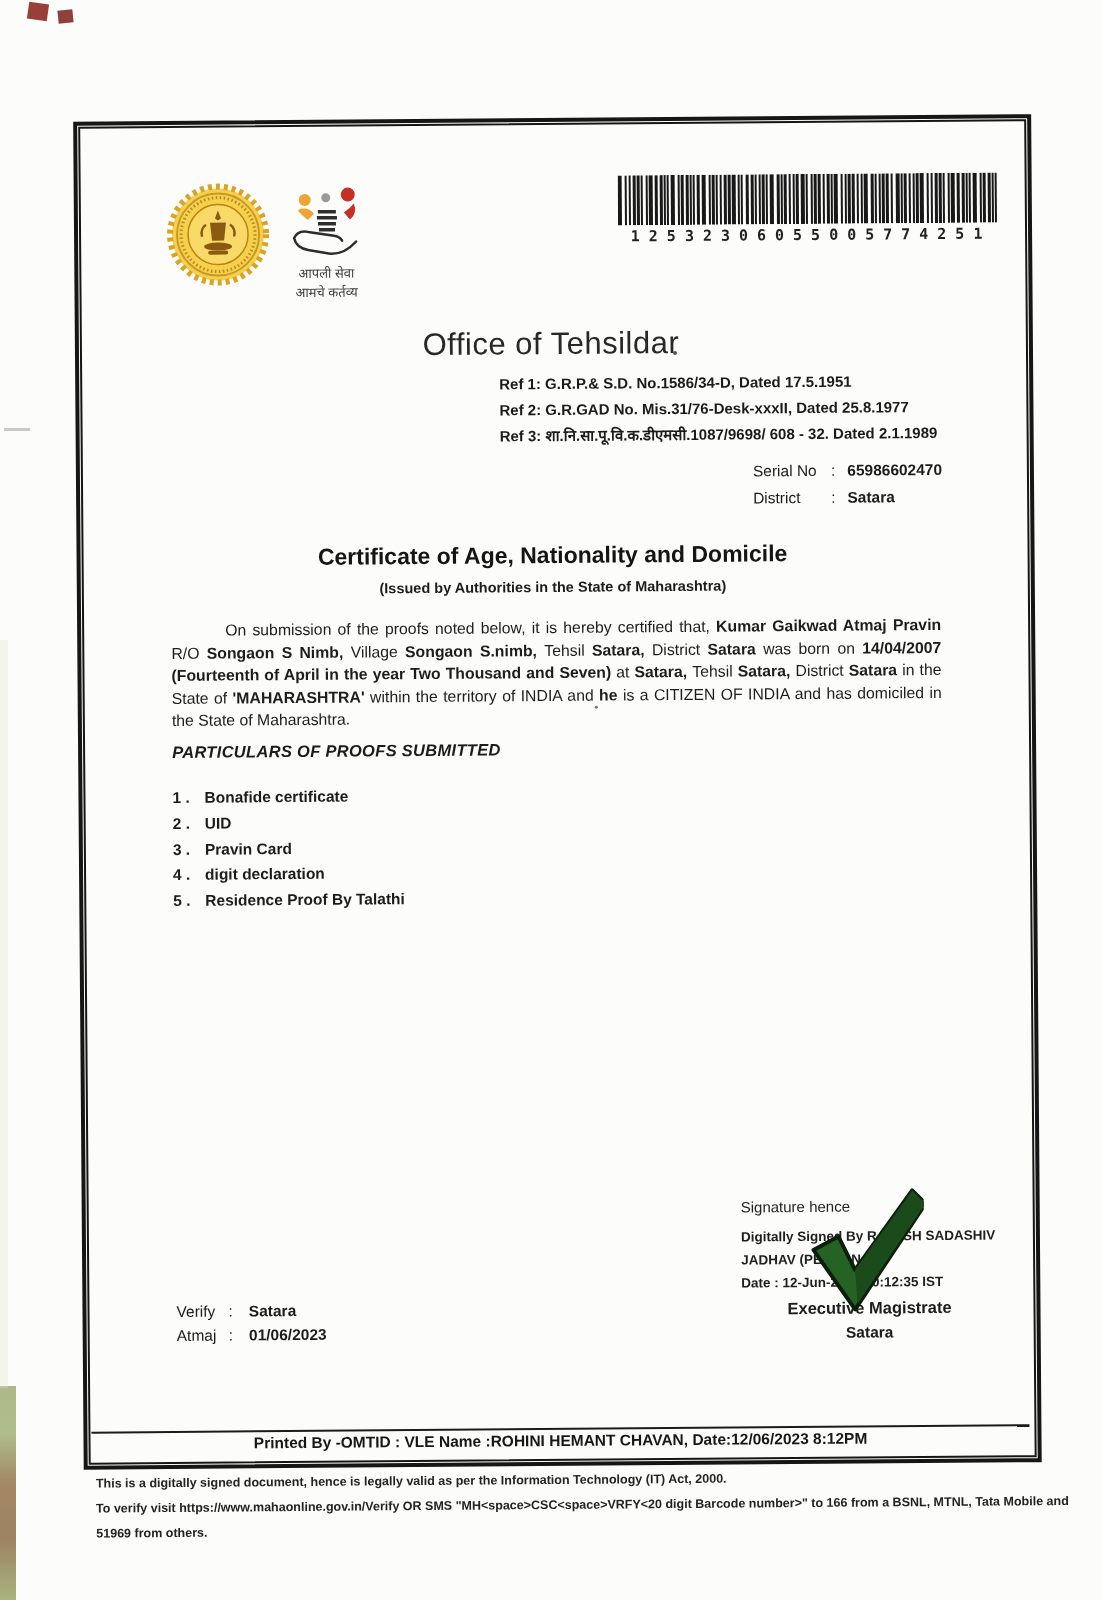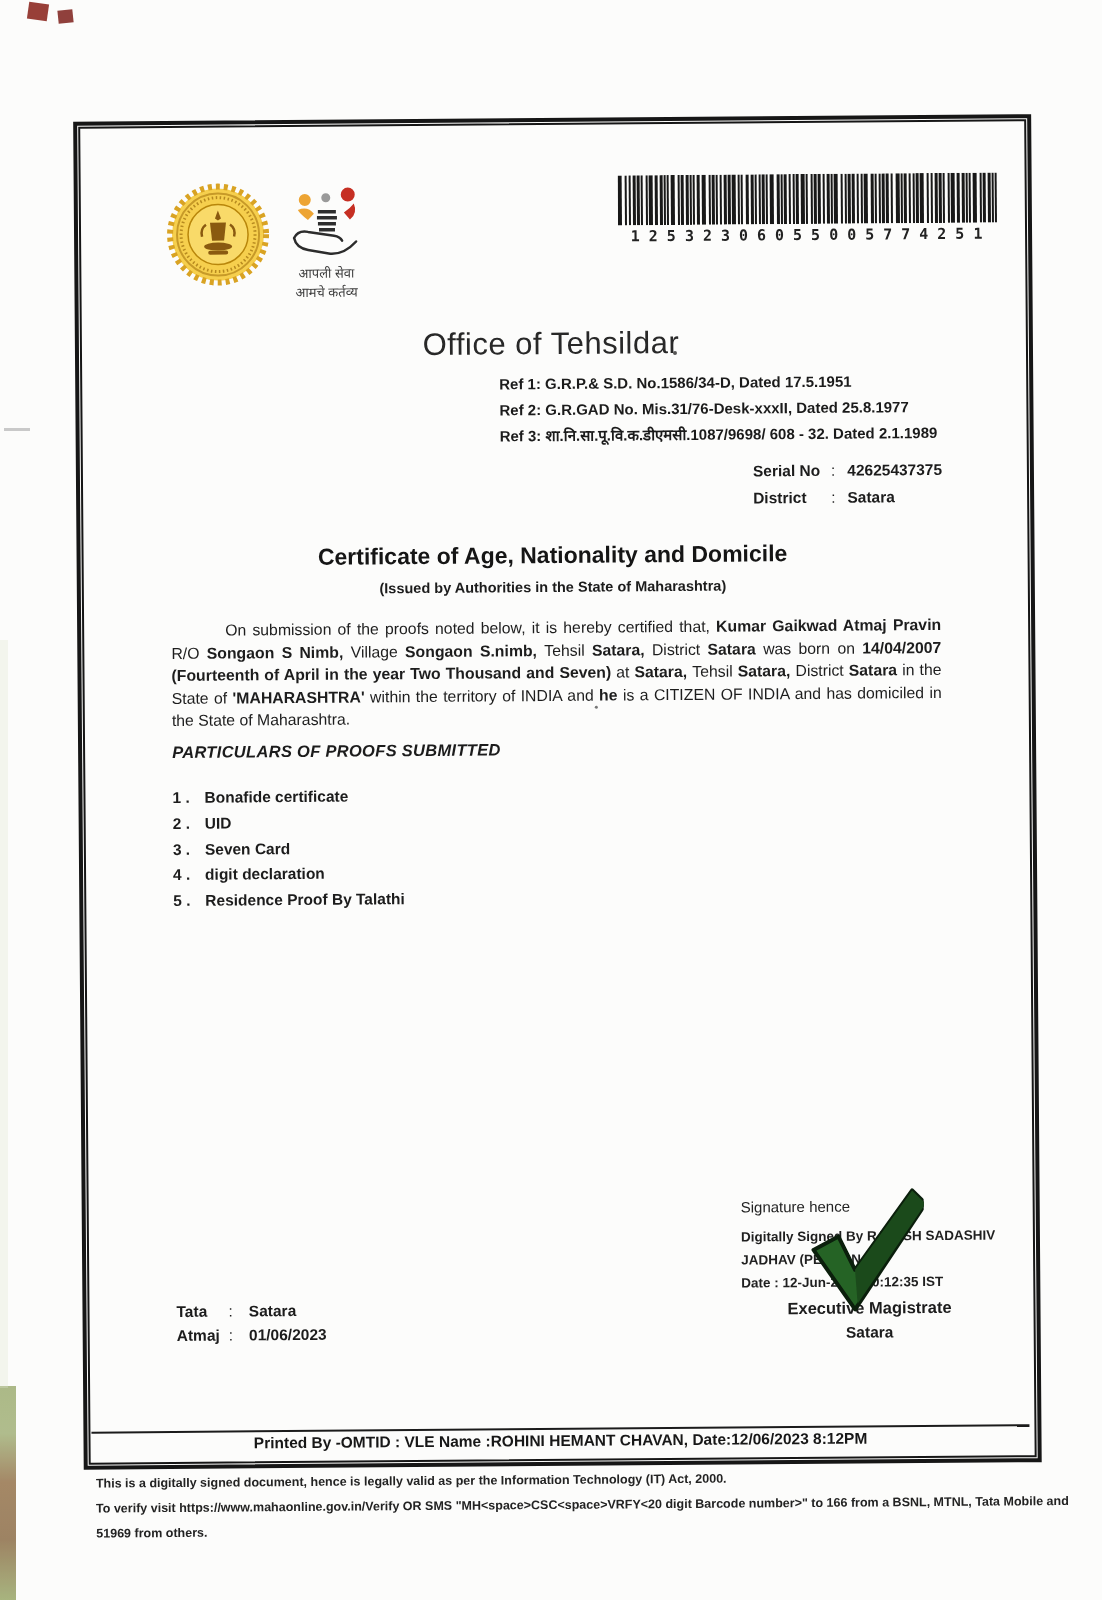--- a/index.html
+++ b/index.html
@@ -17,21 +17,21 @@
   .barcode{left:622px;top:176px;width:386px;height:50px;overflow:hidden;white-space:nowrap;}
   .barcode i{display:inline-block;height:50px;background:#181818;vertical-align:top;}
   .barcode-digits{left:622px;top:228px;width:386px;text-align:center;
         font-family:"DejaVu Sans Mono",monospace;font-size:15px;font-weight:700;
         letter-spacing:9px;color:#222;}
   .office-title{left:84px;top:326px;width:940px;text-align:center;font-size:31px;font-weight:400;
         letter-spacing:.5px;color:#282828;}
   .refs{left:502px;top:371px;}
   .ref-line{font-size:15px;font-weight:700;line-height:26px;color:#1b1b1b;white-space:nowrap;}
   .kv-row{white-space:nowrap;font-size:15.5px;}
-  .kv-label{display:inline-block;font-weight:700;}
+  .kv-label{display:inline-block;font-weight:400;}
   .kv-sep{display:inline-block;font-weight:500;}
   .kv-val{display:inline-block;font-weight:700;}
   .serial-row{left:755px;top:464px;}
   .serial-row .kv-label{width:78px;}
   .serial-row .kv-val{margin-left:12px;}
   .district-row{left:755px;top:491px;}
   .district-row .kv-label{width:78px;}
   .district-row .kv-val{margin-left:12px;}
   
   .cert-title{left:84px;top:542px;width:940px;text-align:center;font-size:23px;font-weight:700;color:#151515;}
@@ -127,56 +127,56 @@
     <div class="abs office-title">Office of Tehsildar</div>
     <div class="abs speck-dot" style="left:676px;top:352px;"></div>
 
     <div class="abs refs">
         <div class="ref-line">Ref 1: G.R.P.&amp; S.D. No.1586/34-D, Dated 17.5.1951</div>
         <div class="ref-line">Ref 2: G.R.GAD No. Mis.31/76-Desk-xxxII, Dated 25.8.1977</div>
         <div class="ref-line">Ref 3: शा.नि.सा.पू.वि.क.डीएमसी.1087/9698/ 608 - 32. Dated 2.1.1989</div>
       </div>
 
     <div class="abs kv-row serial-row">
-      <span class="kv-label">Serial No</span><span class="kv-sep">:</span><span class="kv-val">42625437375</span>
+      <span class="kv-label">Serial No</span><span class="kv-sep">:</span><span class="kv-val">65986602470</span>
     </div>
     <div class="abs kv-row district-row">
       <span class="kv-label">District</span><span class="kv-sep">:</span><span class="kv-val">Satara</span>
     </div>
 
     <div class="abs cert-title">Certificate of Age, Nationality and Domicile</div>
     <div class="abs cert-subtitle">(Issued by Authorities in the State of Maharashtra)</div>
 
     <div class="abs cert-body"><span>On submission of the proofs noted below, it is hereby certified that, </span> <span class="bseg">Kumar Gaikwad Atmaj Pravin </span> <span>R/O </span> <span class="bseg">Songaon S Nimb, </span> <span>Village </span> <span class="bseg">Songaon S.nimb, </span> <span>Tehsil </span> <span class="bseg">Satara, </span> <span>District </span> <span class="bseg">Satara </span> <span>was born on </span> <span class="bseg">14/04/2007 </span> <span class="bseg">(Fourteenth of April in the year Two Thousand and Seven) </span> <span>at </span> <span class="bseg">Satara, </span> <span>Tehsil </span> <span class="bseg">Satara, </span> <span>District </span> <span class="bseg">Satara </span> <span>in the State of </span> <span class="bseg">'MAHARASHTRA' </span> <span>within the territory of INDIA and </span> <span class="bseg">he </span> <span>is a CITIZEN OF INDIA and has domiciled in the State of Maharashtra.</span> </div>
     <div class="abs speck-dot" style="left:595px;top:706px;width:3px;height:3px;background:#777;"></div>
 
     <div class="abs particulars">PARTICULARS OF PROOFS SUBMITTED</div>
     <div class="abs proof-list">
         <div class="proof-row"><span class="proof-num">1 .</span><span class="proof-label">Bonafide certificate</span></div>
         <div class="proof-row"><span class="proof-num">2 .</span><span class="proof-label">UID</span></div>
-        <div class="proof-row"><span class="proof-num">3 .</span><span class="proof-label">Seven Card</span></div>
+        <div class="proof-row"><span class="proof-num">3 .</span><span class="proof-label">Pravin Card</span></div>
         <div class="proof-row"><span class="proof-num">4 .</span><span class="proof-label">digit declaration</span></div>
         <div class="proof-row"><span class="proof-num">5 .</span><span class="proof-label">Residence Proof By Talathi</span></div>
       </div>
 
     <div class="abs sig-valid">Signature hence</div>
     <div class="abs sig-line sig-l1">Digitally Signed By RAJESH SADASHIV</div>
     <div class="abs sig-line sig-l2">JADHAV  (PERSONAL)</div>
     <div class="abs sig-line sig-l3">Date : 12-Jun-2023 20:12:35 IST</div>
     <svg class="abs check" viewBox="0 0 120 135">
       <g transform="rotate(6 60 67)">
         <polygon points="8,74 32,58 52,90 102,4 117,16 56,130 8,74" fill="#256325" stroke="#0b1f0c" stroke-width="4" stroke-linejoin="round"></polygon>
         <polygon points="102,4 117,16 58,124 52,90" fill="#1b4a1b"></polygon>
       </g>
     </svg>
     <div class="abs exec">Executive Magistrate</div>
     <div class="abs exec-loc">Satara</div>
 
     <div class="abs kv-row pd-row pd-place">
-      <span class="kv-label">Tata</span><span class="kv-sep">:</span><span class="kv-val">Satara</span>
+      <span class="kv-label">Verify</span><span class="kv-sep">:</span><span class="kv-val">Satara</span>
     </div>
     <div class="abs kv-row pd-row pd-date">
       <span class="kv-label">Atmaj</span><span class="kv-sep">:</span><span class="kv-val">01/06/2023</span>
     </div>
 
     <div class="abs printed-sep"></div>
     <div class="abs printed">Printed By -OMTID : VLE Name :ROHINI HEMANT CHAVAN, Date:12/06/2023 8:12PM</div>
 
     <div class="abs disclaimer">
       <div class="disc-line">This is a digitally signed document, hence is legally valid as per the Information Technology (IT) Act, 2000.</div>

